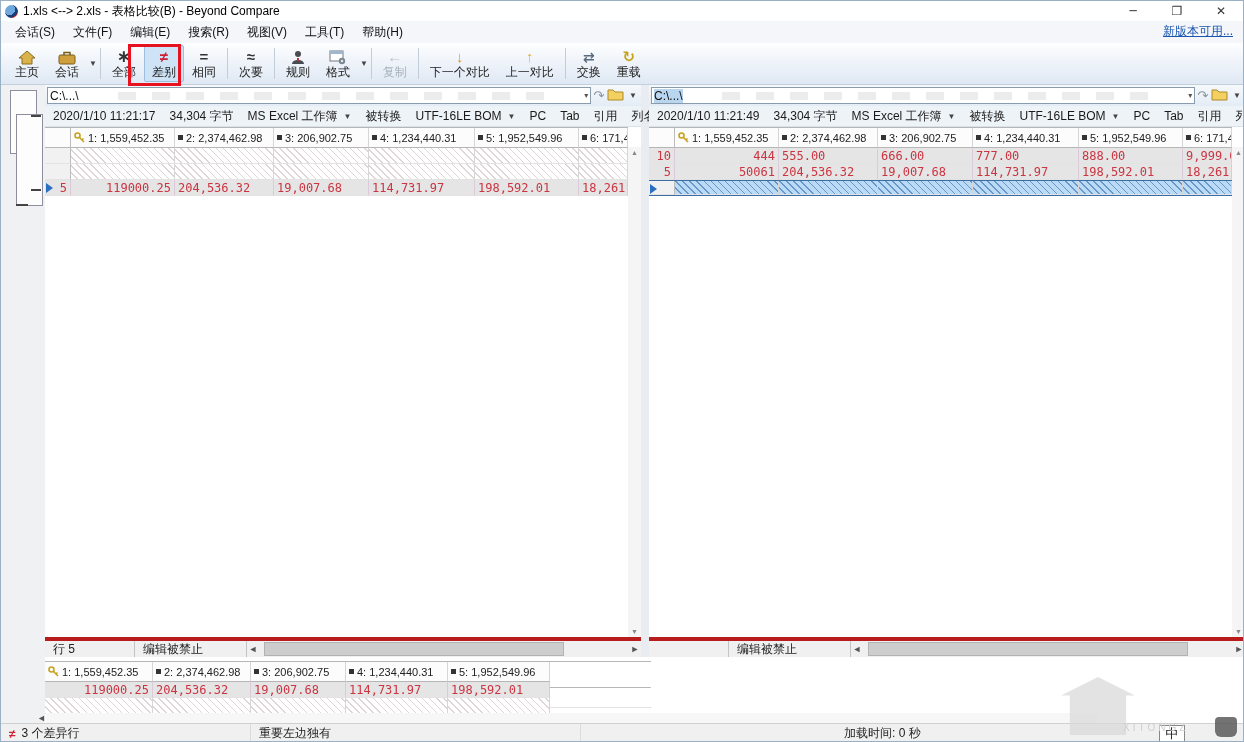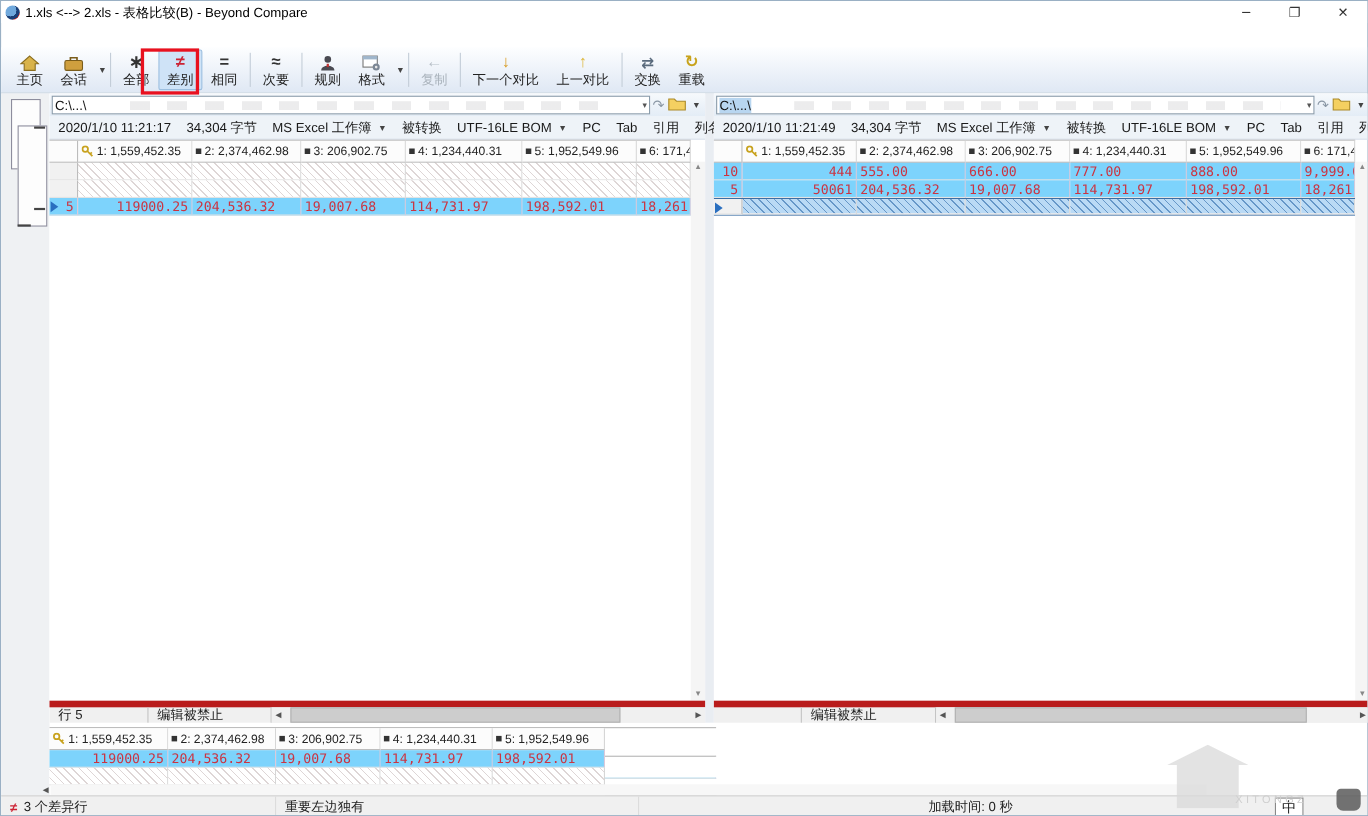--- a/index.html
+++ b/index.html
@@ -70,38 +70,38 @@
   .grid { position:absolute; left:0; top:42px; width:583px; border-top:1px solid #b6b6b6; }
   .grid-row { display:flex; height:16px; }
   .grid-row.hdr { height:20px; }
   .cell { border-right:1px solid #d6d6d6; border-bottom:1px solid #e3e3e3; overflow:hidden;
           white-space:nowrap; display:flex; align-items:center; padding:0 3px; }
   .hdr .cell { background:#fcfcfc; border-bottom:1px solid #b6b6b6; font-size:11px; color:#222; gap:3px; }
   .rn { width:26px; flex:0 0 auto; background:#f1f1f1; border-right:1px solid #bcbcbc;
         font-size:10px; color:#55606a; justify-content:flex-end; position:relative; padding-right:3px; }
   .c1{width:104px;flex:0 0 auto;} .c2{width:99px;flex:0 0 auto;} .c3{width:95px;flex:0 0 auto;}
   .c4{width:106px;flex:0 0 auto;} .c5{width:104px;flex:0 0 auto;} .c6{flex:1;}
-  .data .cell { background:#7dd3fc; color:#cb3441; font-family:"DejaVu Sans Mono","Liberation Mono",monospace;
+  .data .cell { background:#e5e5e5; color:#cb3441; font-family:"DejaVu Sans Mono","Liberation Mono",monospace;
                 font-size:12px; border-right:1px solid #dcc9da; }
   .data .cell.num-r { justify-content:flex-end; }
   .hatch { background:repeating-linear-gradient(45deg,#ffffff 0 4px,#ded6d6 4px 5px); }
   .hatch-sel { background:repeating-linear-gradient(45deg,#badaf5 0 4px,#6697c8 4px 5px); }
   .row-sel { border-top:1px solid #3a6ea5; border-bottom:1px solid #3a6ea5; }
   .marker { position:absolute; left:1px; top:3px; width:0; height:0;
             border-left:7px solid #2a6fc0; border-top:5px solid transparent; border-bottom:5px solid transparent; }
   .sq-ico { width:5px; height:5px; background:#333; flex:0 0 auto; }
 
   .vscroll { position:absolute; width:13px; top:62px; height:490px; background:#f5f5f5;
              font-size:7px; color:#888; text-align:center; }
   .pane.left .vscroll { left:583px; } .pane.right .vscroll { left:583px; }
   .vscroll .up { position:absolute; top:2px; left:0; right:0; }
   .vscroll .dn { position:absolute; bottom:2px; left:0; right:0; }
 
   .pane-status { position:absolute; left:0; top:552px; width:100%; height:20px; display:flex;
-                 background:#f0f0f0; border-top:6px solid #b91c1c; font-size:12px; color:#222; }
+                 background:#f0f0f0; border-top:4px solid #b91c1c; font-size:12px; color:#222; }
   .ps-cell { border-right:1px solid #c4c4c4; display:flex; align-items:center; padding:0 8px; flex:0 0 auto; }
   .hscroll { flex:1; display:flex; align-items:center; background:#f0f0f0; position:relative; }
   .hs-arrow { width:12px; text-align:center; font-size:9px; color:#555; flex:0 0 auto; }
   .hs-thumb { height:14px; background:#cdcdcd; border:1px solid #b2b2b2; }
 
   
   .bottom-pane { position:absolute; left:44px; top:660px; width:606px; border-top:1px solid #b6b6b6; background:#fff; }
   .bottom-pane .bc1{width:108px;flex:0 0 auto;} .bottom-pane .bc2{width:98px;flex:0 0 auto;}
   .bottom-pane .bc3{width:95px;flex:0 0 auto;} .bottom-pane .bc4{width:102px;flex:0 0 auto;}
   .bottom-pane .bc5{width:102px;flex:0 0 auto;} .bottom-pane .bc6{flex:1;margin-top:25px;}
@@ -136,20 +136,30 @@
   <div class="titlebar">
     <div class="bc-logo"></div>
     <span class="title-text">1.xls &lt;--&gt; 2.xls - 表格比较(B) - Beyond Compare</span>
     <div class="win-btns">
       <div class="win-btn">─</div>
       <div class="win-btn">❐</div>
       <div class="win-btn">✕</div>
     </div>
   </div>
 
+  <div class="menubar">
+    <span class="menu-item">会话(S)</span>
+    <span class="menu-item">文件(F)</span>
+    <span class="menu-item">编辑(E)</span>
+    <span class="menu-item">搜索(R)</span>
+    <span class="menu-item">视图(V)</span>
+    <span class="menu-item">工具(T)</span>
+    <span class="menu-item">帮助(H)</span>
+    <span class="update-link">新版本可用...</span>
+  </div>
 
   <div class="toolbar">
     <div class="tb-group">
       <div class="tb-btn">
         <span class="ico">
           <svg width="18" height="15" viewBox="0 0 18 15">
               <path d="M9 1 L17 8 H14 V14 H4 V8 H1 Z" fill="#d9b34a" stroke="#8a6d1f" stroke-width="1"></path>
             </svg>
         </span>
         <span class="lbl">主页</span>

